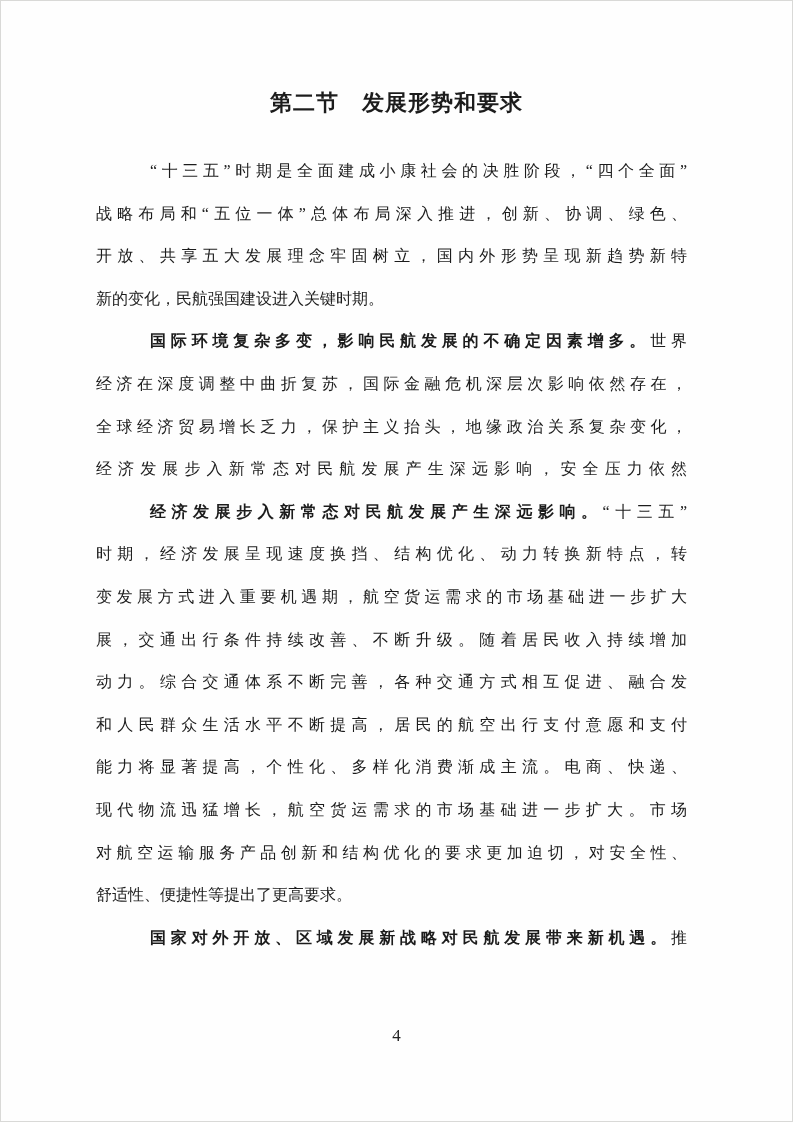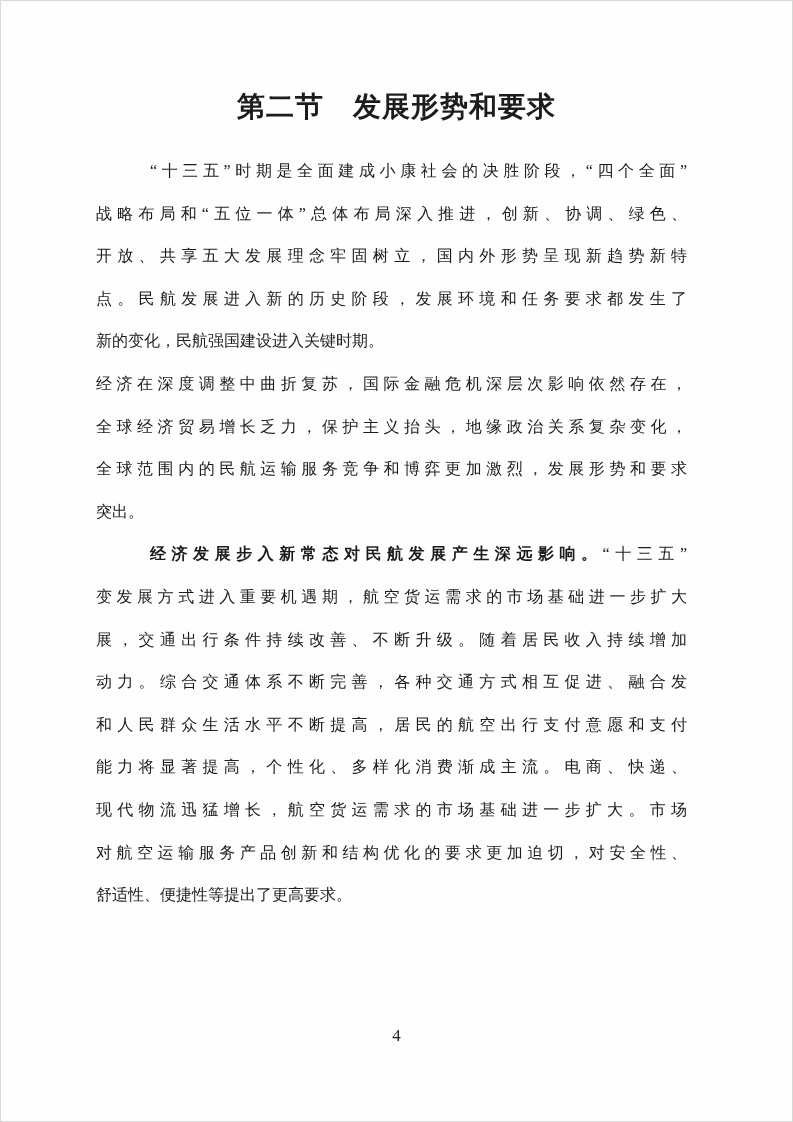--- a/index.html
+++ b/index.html
@@ -17,21 +17,21 @@
     color: #1c1c1c;
     font-family: "Liberation Serif", serif;
     overflow: hidden;
   }
   .section-title {
     position: absolute;
     top: 88px;
     left: 0;
     right: 0;
     text-align: center;
-    font-size: 28px;
+    font-size: 22px;
     font-weight: bold;
     letter-spacing: 1px;
     margin: 0;
   }
   .body-text {
     position: absolute;
     top: 150px;
     left: 96px;
     width: 591px;
   }
@@ -69,36 +69,39 @@
 <body>
 
 <div class="page">
   <h1 class="section-title">第二节　发展形势和要求</h1>
 
   <div class="body-text">
       <div class="paragraph">
         <div class="line indent"><span class="seg">“十三五”时期是全面建成小康社会的决胜阶段，“四个全面”</span></div>
         <div class="line"><span class="seg">战略布局和“五位一体”总体布局深入推进，创新、协调、绿色、</span></div>
         <div class="line"><span class="seg">开放、共享五大发展理念牢固树立，国内外形势呈现新趋势新特</span></div>
-        <div class="line"><span class="seg">点。民航发展进入新的历史阶段，发展环境和任务要求都发生了</span></div>
         <div class="line last"><span class="seg">新的变化，民航强国建设进入关键时期。</span></div>
       </div>
       <div class="paragraph">
+        <div class="line indent"><span class="seg bold">国际环境复杂多变，影响民航发展的不确定因素增多。</span><span class="seg">世界</span></div>
         <div class="line"><span class="seg">经济在深度调整中曲折复苏，国际金融危机深层次影响依然存在，</span></div>
         <div class="line"><span class="seg">全球经济贸易增长乏力，保护主义抬头，地缘政治关系复杂变化，</span></div>
-        <div class="line"><span class="seg">全球范围内的民航运输服务竞争和博弈更加激烈，发展形势和要求</span></div>
-        <div class="line last"><span class="seg">突出。</span></div>
+        <div class="line"><span class="seg">经济发展步入新常态对民航发展产生深远影响，安全压力依然</span></div>
       </div>
       <div class="paragraph">
         <div class="line indent"><span class="seg bold">经济发展步入新常态对民航发展产生深远影响。</span><span class="seg">“十三五”</span></div>
+        <div class="line"><span class="seg">时期，经济发展呈现速度换挡、结构优化、动力转换新特点，转</span></div>
         <div class="line"><span class="seg">变发展方式进入重要机遇期，航空货运需求的市场基础进一步扩大</span></div>
         <div class="line"><span class="seg">展，交通出行条件持续改善、不断升级。随着居民收入持续增加</span></div>
         <div class="line"><span class="seg">动力。综合交通体系不断完善，各种交通方式相互促进、融合发</span></div>
         <div class="line"><span class="seg">和人民群众生活水平不断提高，居民的航空出行支付意愿和支付</span></div>
         <div class="line"><span class="seg">能力将显著提高，个性化、多样化消费渐成主流。电商、快递、</span></div>
         <div class="line"><span class="seg">现代物流迅猛增长，航空货运需求的市场基础进一步扩大。市场</span></div>
         <div class="line"><span class="seg">对航空运输服务产品创新和结构优化的要求更加迫切，对安全性、</span></div>
         <div class="line last"><span class="seg">舒适性、便捷性等提出了更高要求。</span></div>
       </div>
+      <div class="paragraph">
+        <div class="line indent"><span class="seg bold">国家对外开放、区域发展新战略对民航发展带来新机遇。</span><span class="seg">推</span></div>
+      </div>
     </div>
 
   <div class="page-number">4</div>
 </div>
 
 </body></html>

